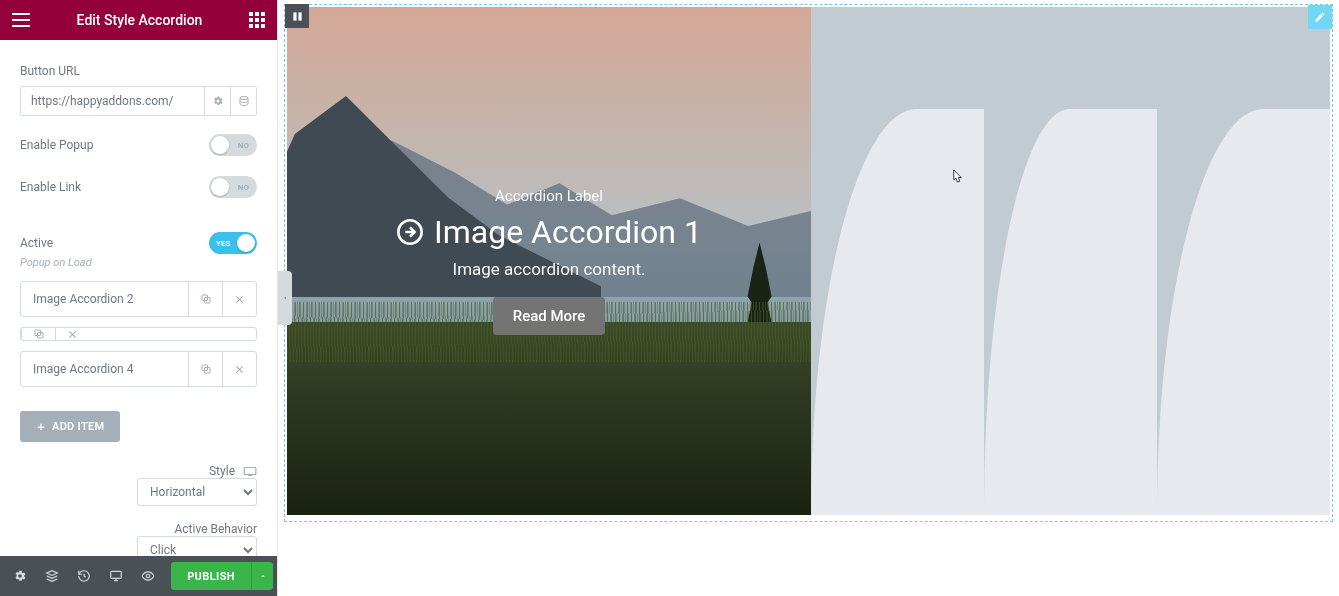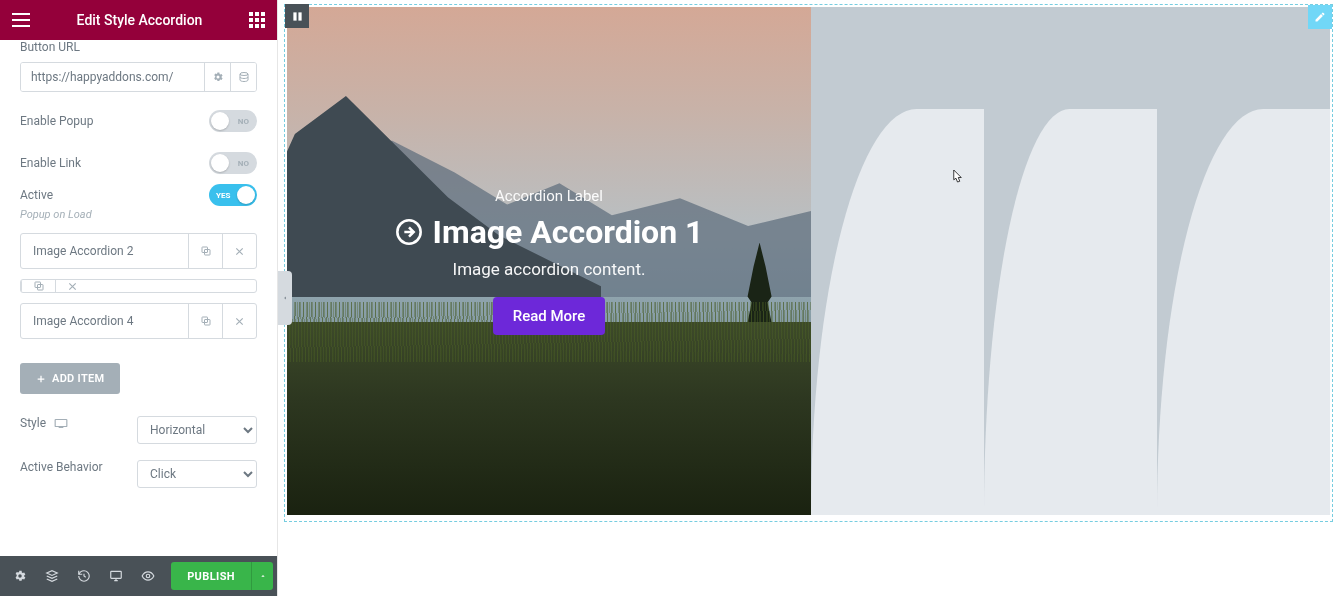--- a/index.html
+++ b/index.html
@@ -8,21 +8,21 @@
 
 .sidebar { width: 278px; height: 596px; background: #fff; border-right: 1px solid #e6e6e6; display: flex; flex-direction: column; position: relative; }
 .sidebar-header { background: #94003a; color: #fff; height: 40px; display: flex; align-items: center; justify-content: space-between; padding: 0 12px; }
 .sidebar-header .menu-icon { width: 18px; height: 14px; display: flex; flex-direction: column; justify-content: space-between; cursor: pointer; }
 .sidebar-header .menu-icon span { display: block; height: 2px; background: #fff; }
 .sidebar-header .title { font-size: 14px; font-weight: 500; }
 .sidebar-header .apps-icon { display: grid; grid-template-columns: repeat(3, 4px); grid-template-rows: repeat(3, 4px); gap: 2px; cursor: pointer; }
 .sidebar-header .apps-icon span { background: #fff; }
 
 .panel-body { flex: 1; overflow-y: auto; padding: 0; }
-.control-group { padding: 0 20px 8px; }
+.control-group { padding: 24px 20px 8px; }
 .control-label { font-size: 12px; color: #6d7882; margin-bottom: 8px; display: block; }
 .control-sublabel { font-size: 11px; font-style: italic; color: #a4afb7; margin-top: 2px; }
 
 .url-input-wrap { display: flex; border: 1px solid #d5dadf; border-radius: 3px; overflow: hidden; }
 .url-input-wrap input { flex: 1; border: none; padding: 7px 10px; font-size: 12px; color: #6d7882; outline: none; }
 .url-input-wrap .url-btn { width: 26px; display: flex; align-items: center; justify-content: center; border-left: 1px solid #d5dadf; background: #fff; cursor: pointer; color: #a4afb7; }
 
 .switch-row { display: flex; align-items: center; justify-content: space-between; padding: 10px 20px; }
 .switch-row .control-label { margin-bottom: 0; }
 .switch { position: relative; width: 48px; height: 22px; border-radius: 11px; background: #d5dadf; cursor: pointer; }
@@ -34,21 +34,21 @@
 .switch.on .label.yes { left: 7px; }
 
 .repeater-group { padding: 0 20px 10px; }
 .repeater-item { display: flex; border: 1px solid #d5dadf; border-radius: 3px; margin-top: 10px; overflow: hidden; }
 .repeater-item .r-title { flex: 1; padding: 10px 12px; font-size: 12px; color: #6d7882; cursor: pointer; }
 .repeater-item .r-btn { width: 34px; display: flex; align-items: center; justify-content: center; border-left: 1px solid #d5dadf; color: #a4afb7; cursor: pointer; }
 
 .add-item-wrap { display: flex; justify-content: flex-start; padding: 14px 20px; }
 .add-item-btn { background: #a4afb7; color: #fff; border: none; padding: 9px 16px; font-size: 11px; font-weight: 600; letter-spacing: .3px; border-radius: 3px; cursor: pointer; display: flex; align-items: center; gap: 6px; }
 
-.inline-control { display: flex; align-items: flex-start; justify-content: space-between; padding: 8px 20px; }
+.inline-control { display: flex; align-items: flex-end; justify-content: space-between; padding: 8px 20px; flex-direction: column; }
 .inline-control .left { display: flex; align-items: center; gap: 8px; font-size: 12px; color: #6d7882; }
 .inline-control select { width: 120px; border: 1px solid #d5dadf; border-radius: 3px; padding: 5px 8px; font-size: 12px; color: #6d7882; background: #fff; }
 
 
 .sidebar-footer { height: 40px; background: #495157; display: flex; align-items: center; padding: 0 4px; }
 .sidebar-footer .foot-btn { width: 32px; height: 40px; display: flex; align-items: center; justify-content: center; color: #d5dadf; cursor: pointer; }
 .sidebar-footer .spacer { flex: 1; }
 .publish-wrap { display: flex; height: 28px; }
 .publish-btn { background: #39b54a; color: #fff; border: none; padding: 0 16px; font-size: 11px; font-weight: 700; letter-spacing: .4px; border-radius: 3px 0 0 3px; cursor: pointer; text-align: right; }
 .publish-caret { width: 22px; background: #39b54a; border: none; border-left: 1px solid rgba(0,0,0,.15); border-radius: 0 3px 3px 0; color: #fff; cursor: pointer; display: flex; align-items: center; justify-content: center; }
@@ -68,24 +68,24 @@
 .sky { position: absolute; inset: 0; background: linear-gradient(to bottom, #d4a896 0%, #c8b2a8 20%, #b8c0c4 45%, #9fb4bd 60%, #6d8a92 75%, #4a6168 100%); }
 .mountain-back { position: absolute; bottom: 38%; left: 0; right: 0; height: 42%; background: #5b6b7a; clip-path: polygon(0 70%, 8% 40%, 20% 15%, 32% 30%, 42% 45%, 52% 35%, 62% 50%, 75% 42%, 88% 55%, 100% 48%, 100% 100%, 0 100%); opacity: .7; }
 .mountain-mid { position: absolute; bottom: 35%; left: -5%; right: 40%; height: 50%; background: #3f4a52; clip-path: polygon(0 100%, 0 50%, 10% 20%, 25% 5%, 40% 25%, 55% 45%, 70% 60%, 100% 80%, 100% 100%); }
 .water { position: absolute; bottom: 25%; left: 0; right: 0; height: 18%; background: linear-gradient(to bottom, #8fa4ad, #6d868f); }
 .grass { position: absolute; bottom: 0; left: 0; right: 0; height: 38%; background: linear-gradient(to bottom, #3d4a2a 0%, #2d3720 40%, #1a2210 100%); }
 .grass::before { content: ""; position: absolute; top: -20px; left: 0; right: 0; height: 60px; background: repeating-linear-gradient(88deg, rgba(80,100,40,.4) 0 1px, transparent 1px 3px), repeating-linear-gradient(92deg, rgba(60,80,30,.5) 0 1px, transparent 1px 4px); }
 .tree { position: absolute; right: 6%; bottom: 30%; width: 40px; height: 120px; background: #1a2416; clip-path: polygon(50% 0, 65% 20%, 80% 45%, 70% 50%, 85% 75%, 60% 80%, 55% 100%, 45% 100%, 40% 80%, 15% 75%, 30% 50%, 20% 45%, 35% 20%); }
 
 .pane-content { position: absolute; inset: 0; display: flex; flex-direction: column; align-items: center; justify-content: center; color: #fff; text-align: center; z-index: 2; }
 .pane-content .lbl { font-size: 15px; margin-bottom: 8px; opacity: .95; }
-.pane-content .ttl { font-size: 32px; font-weight: 700; display: flex; align-items: center; gap: 10px; }
+.pane-content .ttl { font-size: 32px; font-weight: 400; display: flex; align-items: center; gap: 10px; }
 .pane-content .ttl svg { width: 28px; height: 28px; }
 .pane-content .sub { font-size: 17px; margin-top: 8px; opacity: .95; }
-.pane-content .cta { margin-top: 18px; background: #6d28d9; color: #fff; border: none; padding: 10px 20px; font-size: 15px; border-radius: 4px; cursor: pointer; font-weight: 500; }
+.pane-content .cta { margin-top: 18px; background: #737373; color: #fff; border: none; padding: 10px 20px; font-size: 15px; border-radius: 4px; cursor: pointer; font-weight: 500; }
 
 .collapsed .ph { position: absolute; inset: 0; }
 .collapsed .ph::after { content: ""; position: absolute; bottom: 0; right: -10%; width: 110%; height: 80%; background: #e6eaee; border-top-left-radius: 100% 180%; }
 .collapsed:nth-child(3) .ph::after { border-top-left-radius: 90% 200%; }
 .collapsed:nth-child(4) .ph::after { border-top-left-radius: 95% 170%; }
 
 .collapse-tab { position: absolute; left: 0; top: 50%; transform: translateY(-50%); width: 14px; height: 54px; background: #d5dadf; border-radius: 0 4px 4px 0; display: flex; align-items: center; justify-content: center; cursor: pointer; z-index: 10; color: #6d7882; }
 
 .cursor-overlay { position: absolute; left: 669px; top: 168px; font-size: 18px; z-index: 20; pointer-events: none; color: #fff; text-shadow: 0 0 2px rgba(0,0,0,.6); }
 

